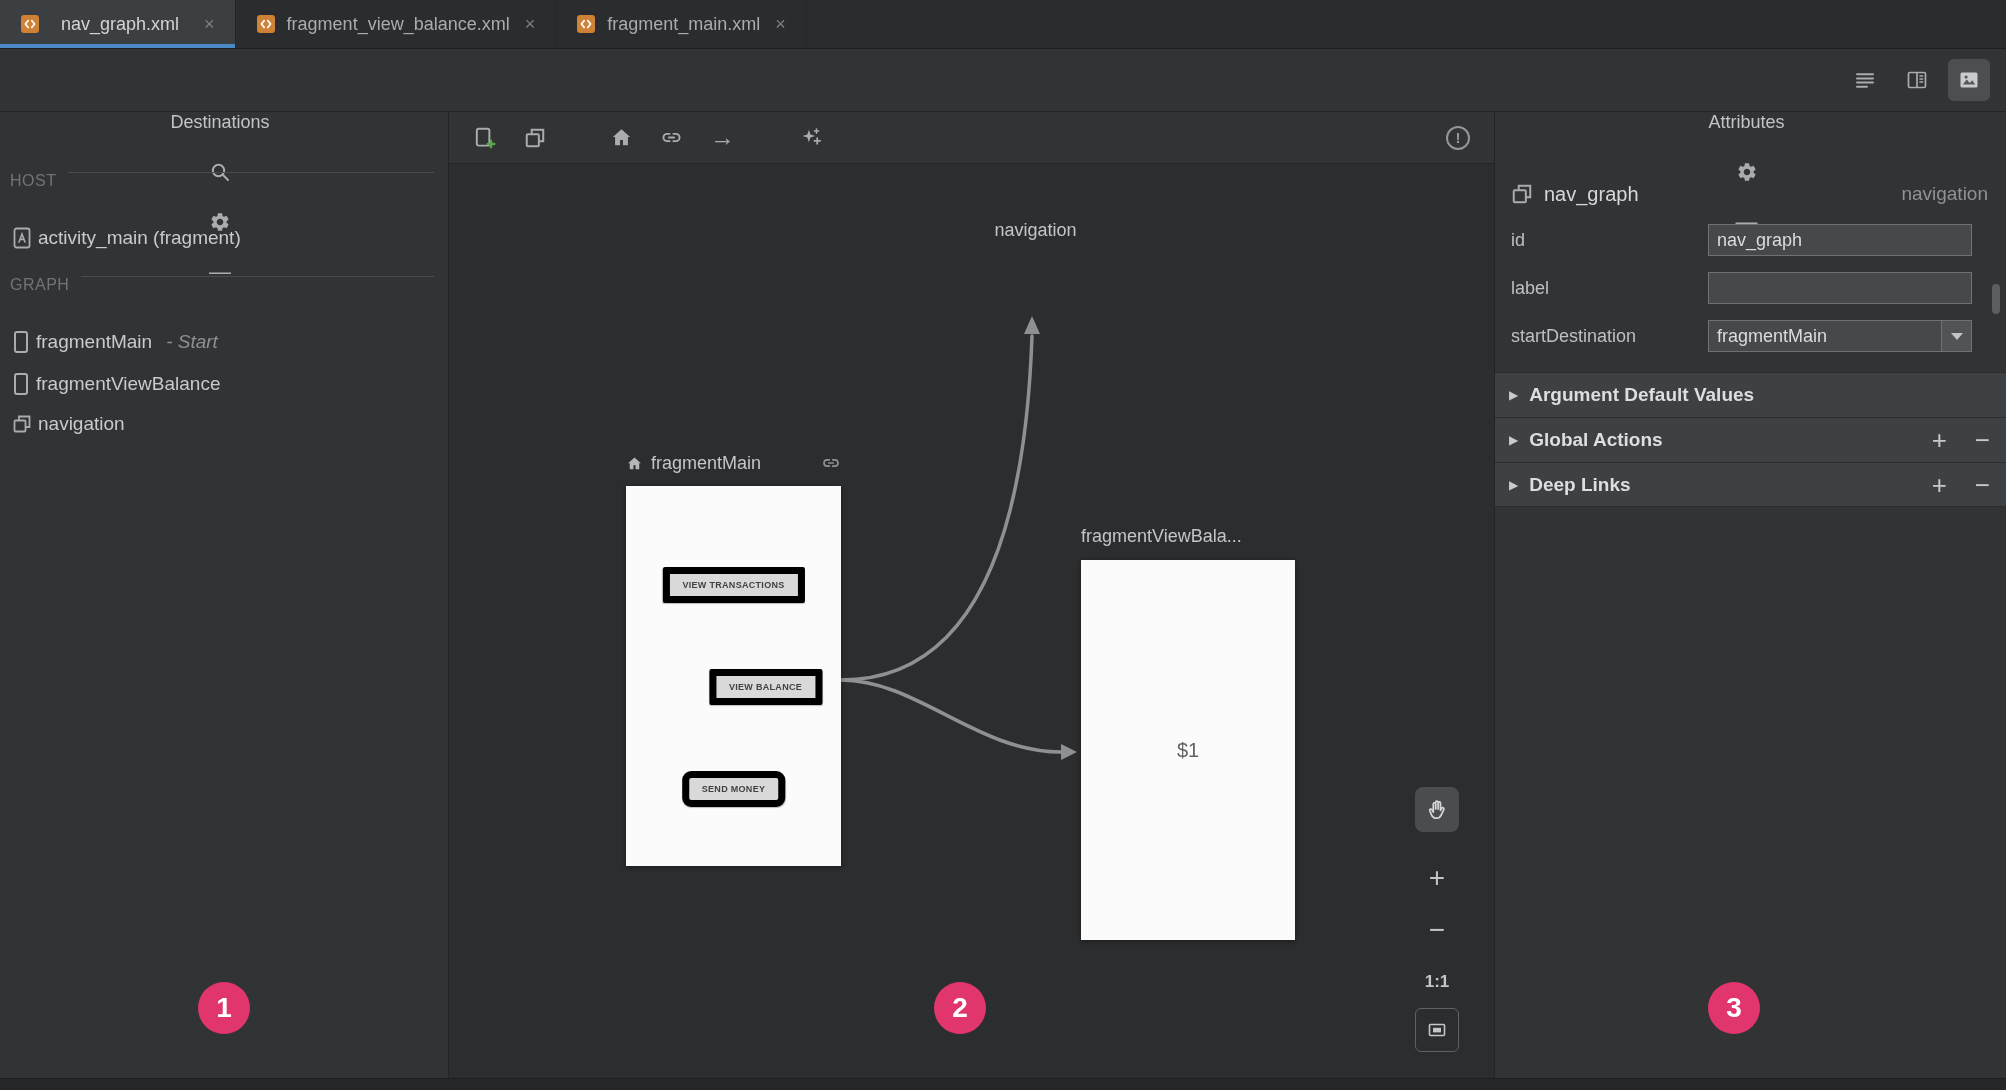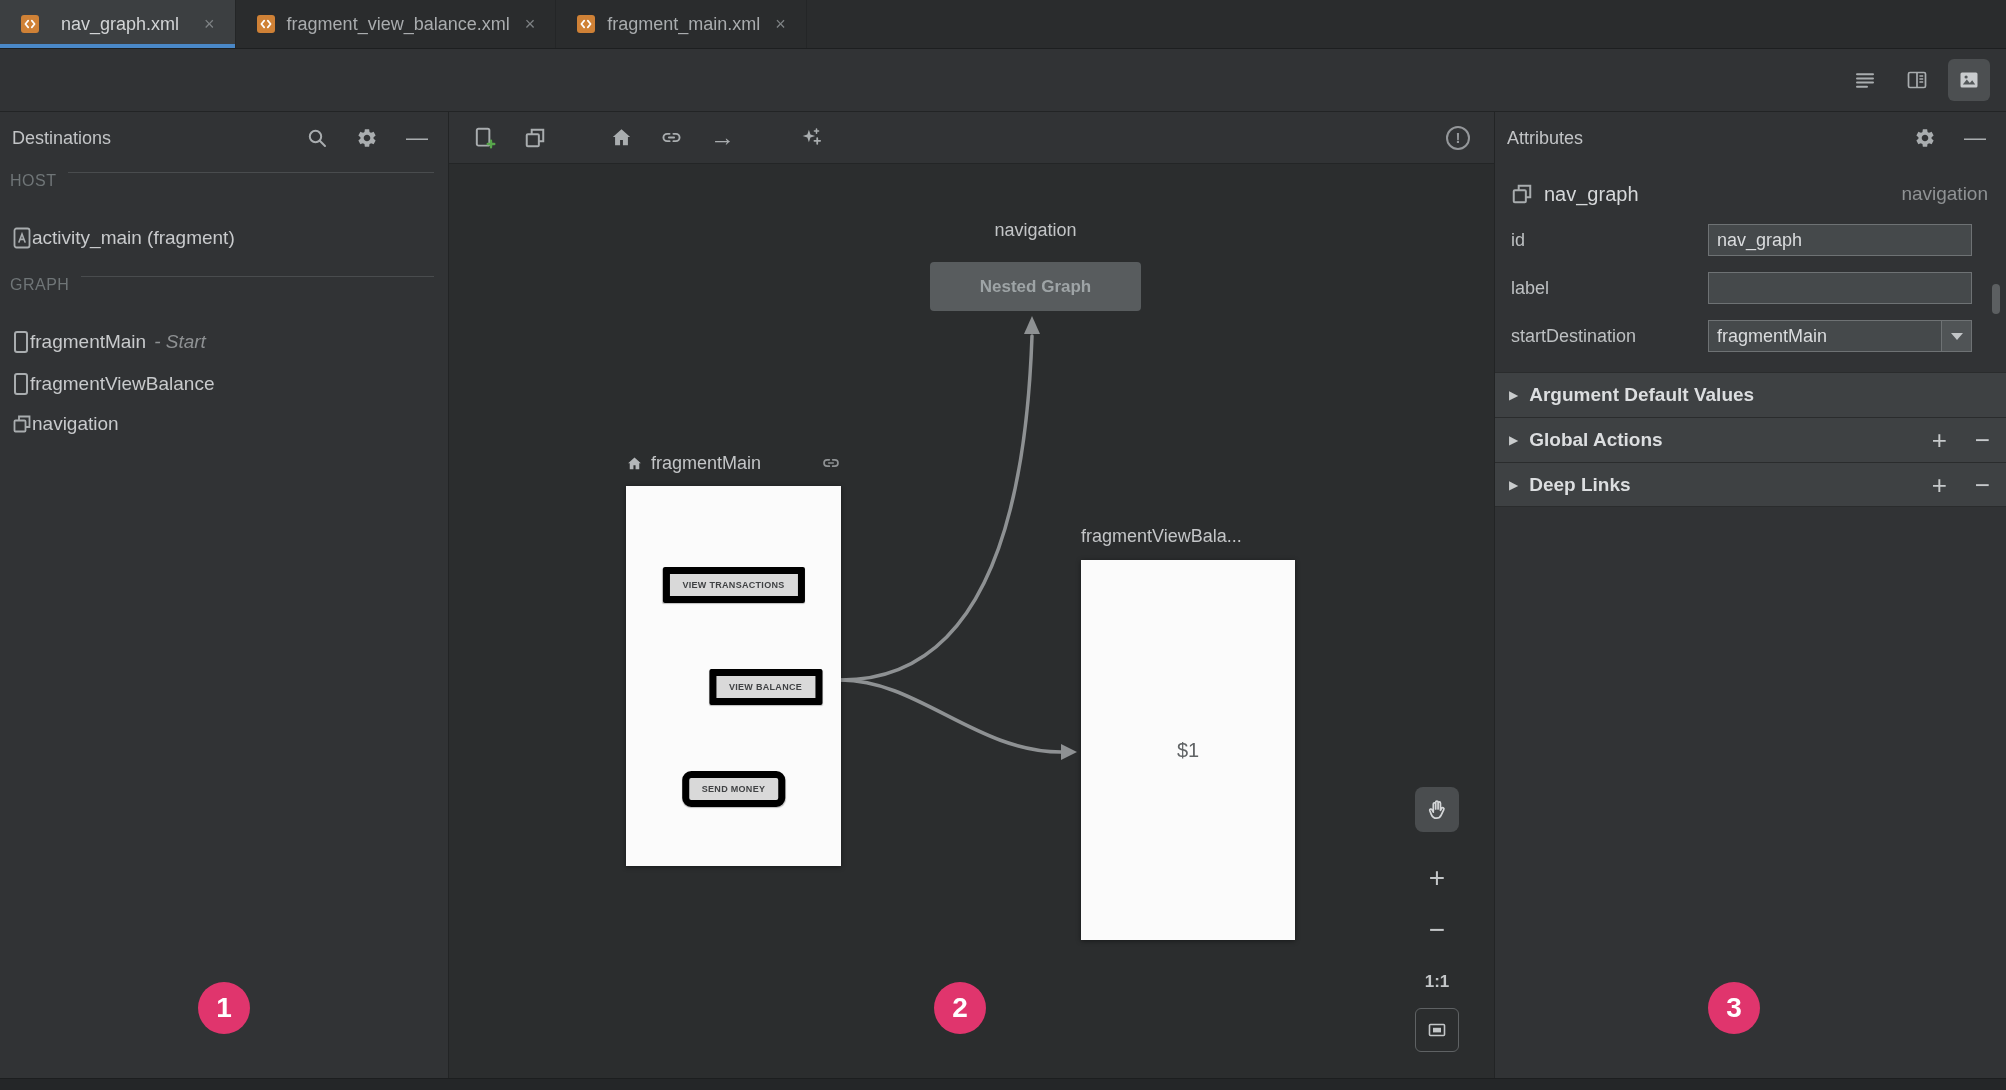--- a/index.html
+++ b/index.html
@@ -29,31 +29,31 @@
   .view-btn.selected { background:#4c4f51; }
 
   
   .left-panel  { position:absolute; top:112px; bottom:12px; left:0; width:449px;
                  background:#313335; border-right:1px solid #222425; }
   .center-panel{ position:absolute; top:112px; bottom:12px; left:449px; width:1045px; background:#2b2d2e; }
   .right-panel { position:absolute; top:112px; bottom:12px; right:0; width:512px;
                  background:#313335; border-left:1px solid #222425; }
 
   .panel-header { height:52px; display:flex; align-items:center; gap:28px;
-                  padding:0 20px 0 12px; }
+                  padding:0 20px 0 12px;flex-direction:column; }
   .panel-title { flex:1; font-size:18px; color:#c2c4c6; }
   .hdr-icon { color:#a9adaf; display:flex; align-items:center; }
   .hide-glyph { font-size:22px; color:#a9adaf; line-height:1; }
 
   
   .left-body { padding-top:8px; }
   .dest-section-header { display:flex; height:44px; padding:0 14px 0 10px;
                          font-size:16px; color:#6f7577; letter-spacing:.5px; }
   .dest-rule { flex:1; height:1px; background:#494c4e; margin-left:12px; }
-  .dest-item { display:flex; align-items:center; gap:0; padding-left:12px;
+  .dest-item { display:flex; align-items:center; gap:6px; padding-left:12px;
                font-size:19px; color:#c8cacc; }
   .dest-item.h44 { height:44px; } .dest-item.h40 { height:40px; }
   .dest-suffix { color:#8e9193; margin-left:8px;font-style:italic; }
   .dest-icon { color:#a9adaf; display:flex; }
   .mt16 { margin-top:16px; }
 
   
   .canvas-toolbar { height:52px; display:flex; align-items:center; gap:27px;
                     padding:0 24px; background:#313335; border-bottom:1px solid #232526; }
   .tb-icon { color:#a9adaf; display:flex; align-items:center; }
@@ -347,21 +347,20 @@
 
   <div class="canvas">
     <svg class="arrows" width="1045" height="926">
       <path d="M392 516 C 496 516, 574 430, 583 172" fill="none" stroke="#8e9193" stroke-width="3.5" stroke-linecap="round"></path>
       <polygon points="583,152 575,170 591,170" fill="#8e9193"></polygon>
       <path d="M392 516 C 468 516, 528 588, 612 588" fill="none" stroke="#8e9193" stroke-width="3.5" stroke-linecap="round"></path>
       <polygon points="628,588 612,580 612,596" fill="#8e9193"></polygon>
     </svg>
 
     <div class="nested-title">navigation</div>
-    <div class="nested-box">Nested Graph</div>
 
     <div class="fm-title-row">
       <span class="fm-home">
           <svg class="i" width="17" height="17">
             <use href="#i-home"></use>
           </svg>
         </span>
       <span>fragmentMain</span>
       <span class="fm-link">
           <svg class="i" width="20" height="20">

